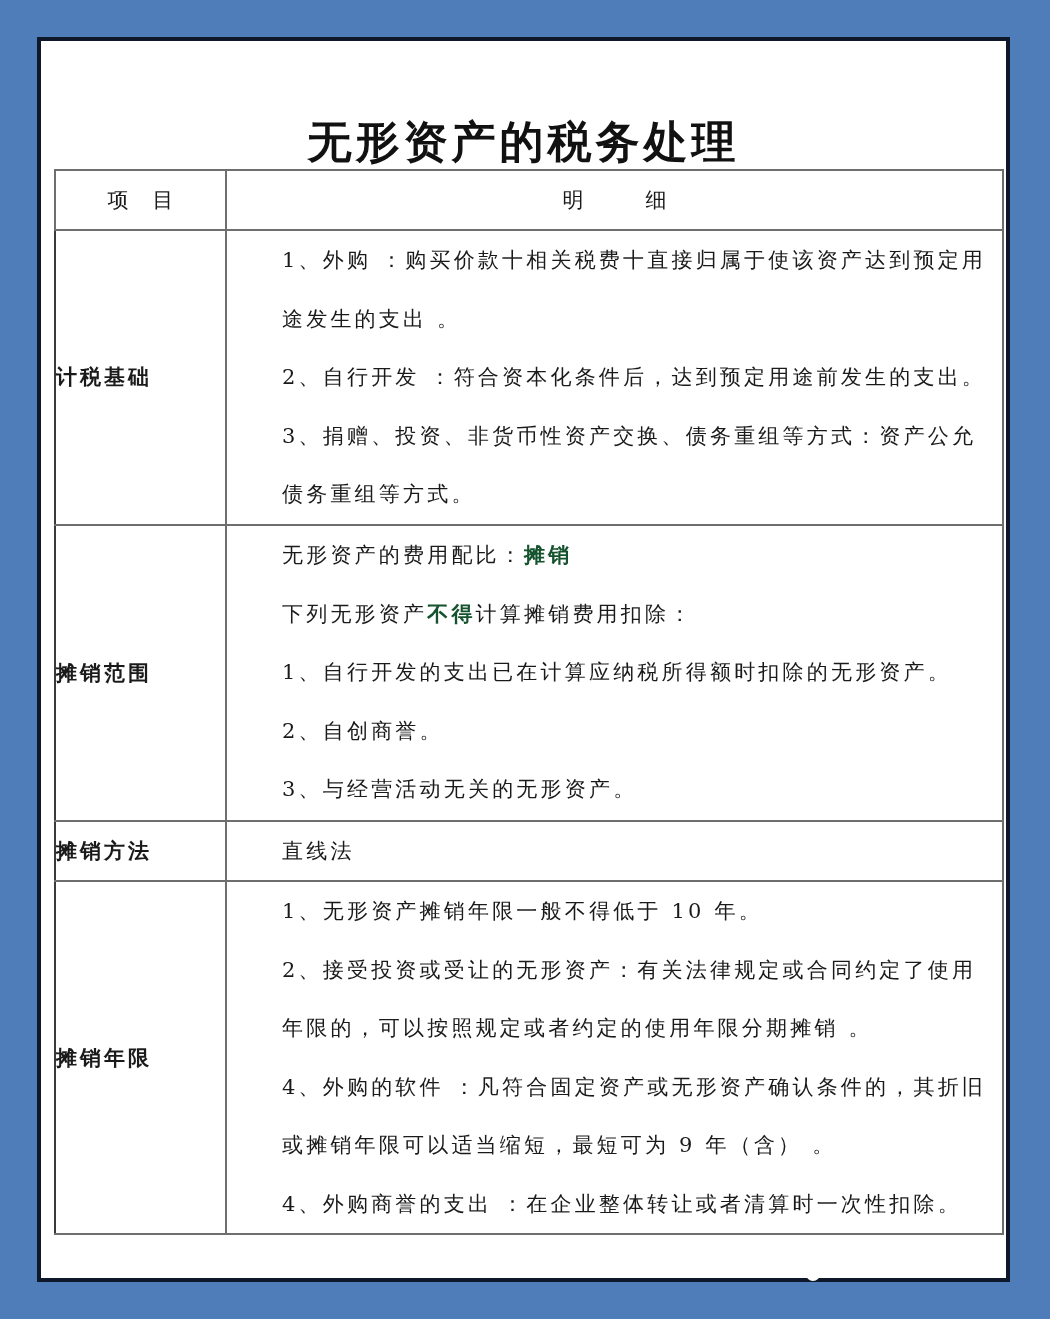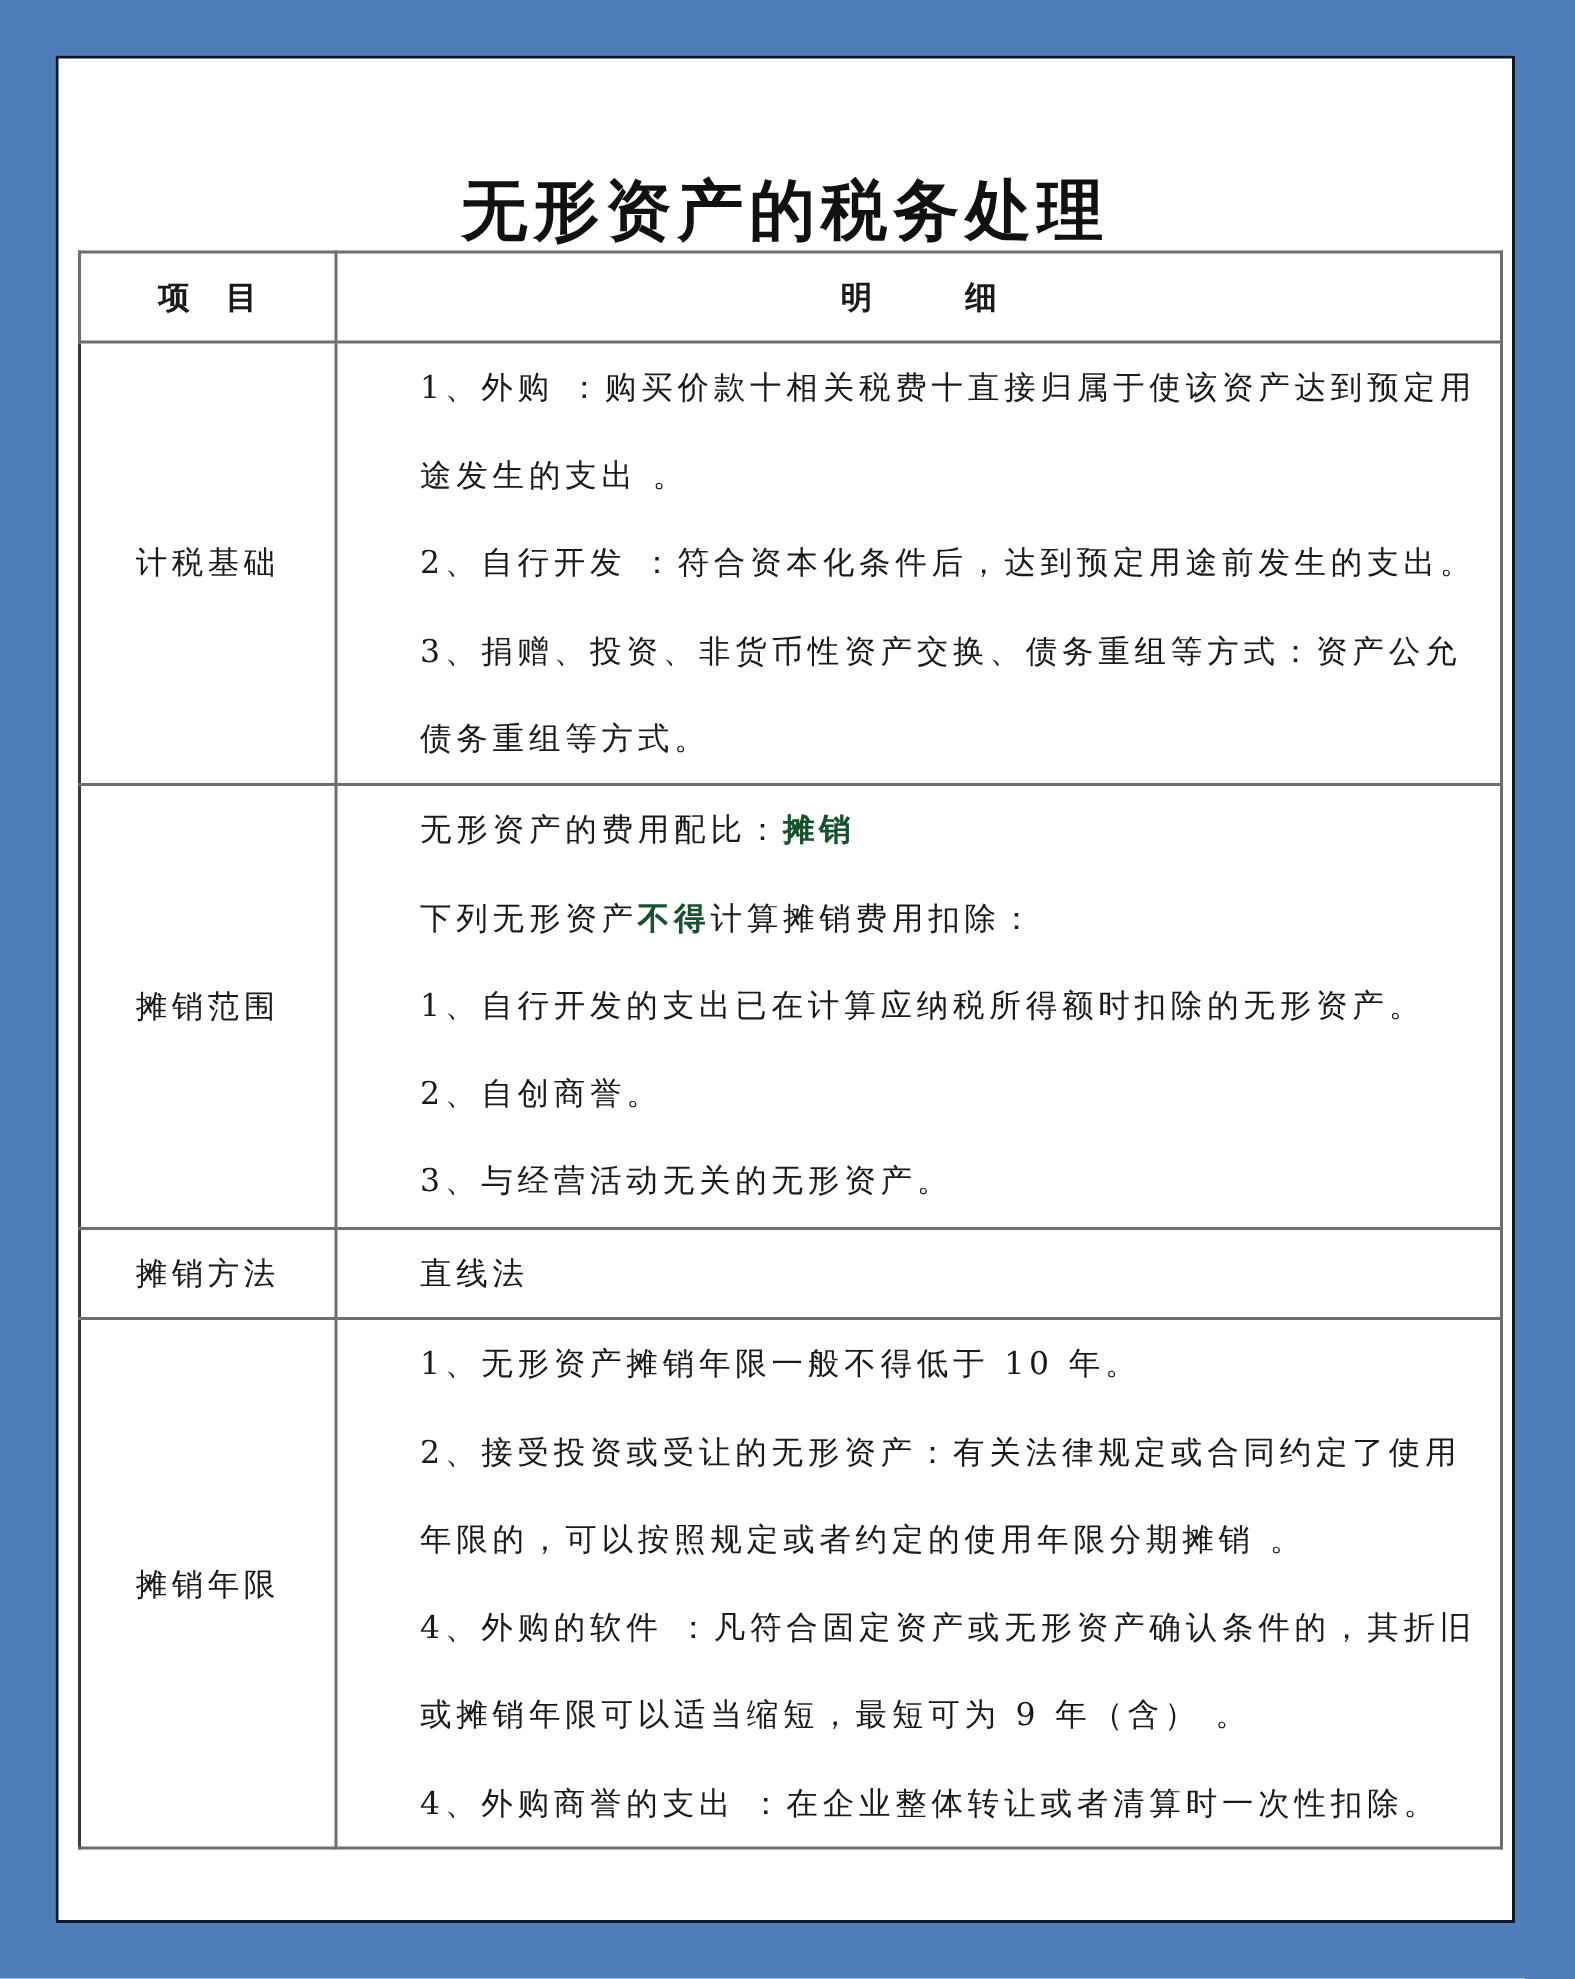--- a/index.html
+++ b/index.html
@@ -9,21 +9,21 @@
     position: relative;
     overflow: hidden;
     font-family: "DejaVu Serif", "Liberation Serif", serif;
     color: #1a1a1a;
   }
   .card {
     position: absolute;
     left: 37px; top: 37px;
     width: 973px; height: 1245px;
     background: #ffffff;
-    border: 2px solid #0f172a;
+    border: 4px solid #0f172a;
     box-sizing: border-box;
   }
   .title {
     position: absolute;
     left: 0; right: 0; top: 72px;
     text-align: center;
     font-size: 44px;
     font-weight: bold;
     letter-spacing: 4px;
     color: #111;
@@ -42,29 +42,29 @@
     vertical-align: middle;
     padding: 0;
   }
   table.main td.label {
     border-left: 2px solid #3a3a3a;
   }
   col.c1 { width: 171px; }
   col.c2 { width: 777px; }
   th {
     height: 58px;
-    font-weight: bold;
+    font-weight: normal;
     font-size: 22px;
     font-family: "DejaVu Sans", "Liberation Sans", sans-serif;
   }
   th.h1 { letter-spacing: 24px; text-indent: 24px; }
   th.h2 { letter-spacing: 62px; text-indent: 62px; }
   td.label {
-    text-align: center;
     letter-spacing: 3px;
+    font-weight: bold;
   }
   td.detail {
     padding: 0 10px 0 11px !important;
   }
   .line {
     line-height: 58.5px;
     letter-spacing: 3.2px;
     white-space: nowrap;
     margin-left: 44px;
   }

